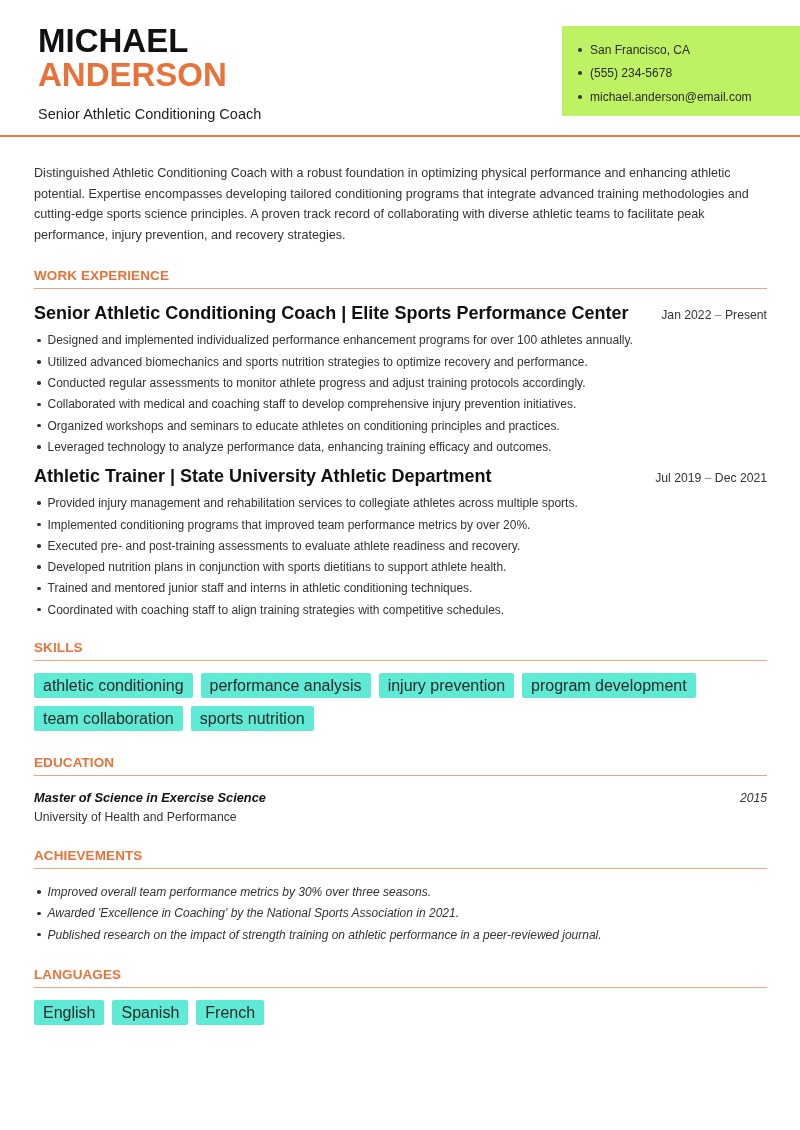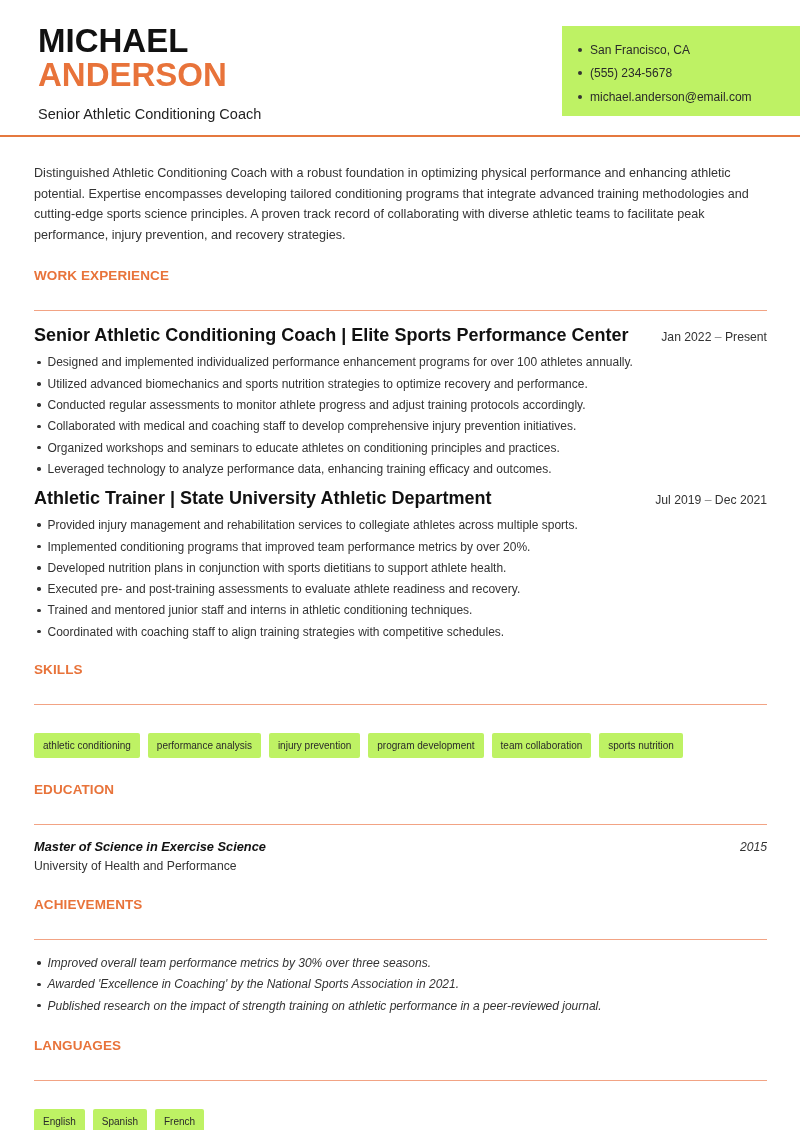--- a/index.html
+++ b/index.html
@@ -71,21 +71,21 @@
     }
     .summary {
       font-size: 12.6px;
       line-height: 20.7px;
       color: #333333;
     }
     .section-title {
       font-size: 13.5px;
       font-weight: bold;
       color: #e8733a;
-      padding-bottom: 27px;
+      padding-bottom: 5px;
       border-bottom: 1.5px solid #f2a384;
       letter-spacing: 0.1px;
     }
     .section { margin-top: 22px; }
     .job-head {
       display: flex;
       justify-content: space-between;
       align-items: baseline;
       margin-top: 14px;
     }
@@ -109,28 +109,27 @@
       padding-left: 3px;
     }
     ul.bullets li .bullet-dot { width: 3.5px; height: 3.5px; margin-right: 7px; }
     .tags {
       display: flex;
       flex-wrap: wrap;
       margin-top: 12px;
       gap: 8px 8px;
     }
     .tag {
-      background: #bef264;
-      font-size: 10px;
+      background: #5eead4;
+      font-size: 16px;
       color: #2a2a2a;
       padding: 0 9px;
       height: 25px;
       line-height: 25px;
       border-radius: 2px;
-      margin-top: 16px;
     }
     .edu-head {
       display: flex;
       justify-content: space-between;
       align-items: baseline;
       margin-top: 14px;
       font-style: italic;
     }
     .edu-degree { font-size: 12.8px; font-weight: bold; color: #111111; }
     .edu-year { font-size: 12.2px; color: #333333; }
@@ -217,25 +216,25 @@
         <li>
             <span class="bullet-dot"></span>
             <span>Provided injury management and rehabilitation services to collegiate athletes across multiple sports.</span>
           </li>
         <li>
             <span class="bullet-dot"></span>
             <span>Implemented conditioning programs that improved team performance metrics by over 20%.</span>
           </li>
         <li>
             <span class="bullet-dot"></span>
+            <span>Executed pre- and post-training assessments to evaluate athlete readiness and recovery.</span>
+          </li>
+        <li>
+            <span class="bullet-dot"></span>
             <span>Developed nutrition plans in conjunction with sports dietitians to support athlete health.</span>
-          </li>
-        <li>
-            <span class="bullet-dot"></span>
-            <span>Executed pre- and post-training assessments to evaluate athlete readiness and recovery.</span>
           </li>
         <li>
             <span class="bullet-dot"></span>
             <span>Trained and mentored junior staff and interns in athletic conditioning techniques.</span>
           </li>
         <li>
             <span class="bullet-dot"></span>
             <span>Coordinated with coaching staff to align training strategies with competitive schedules.</span>
           </li>
       </ul>

